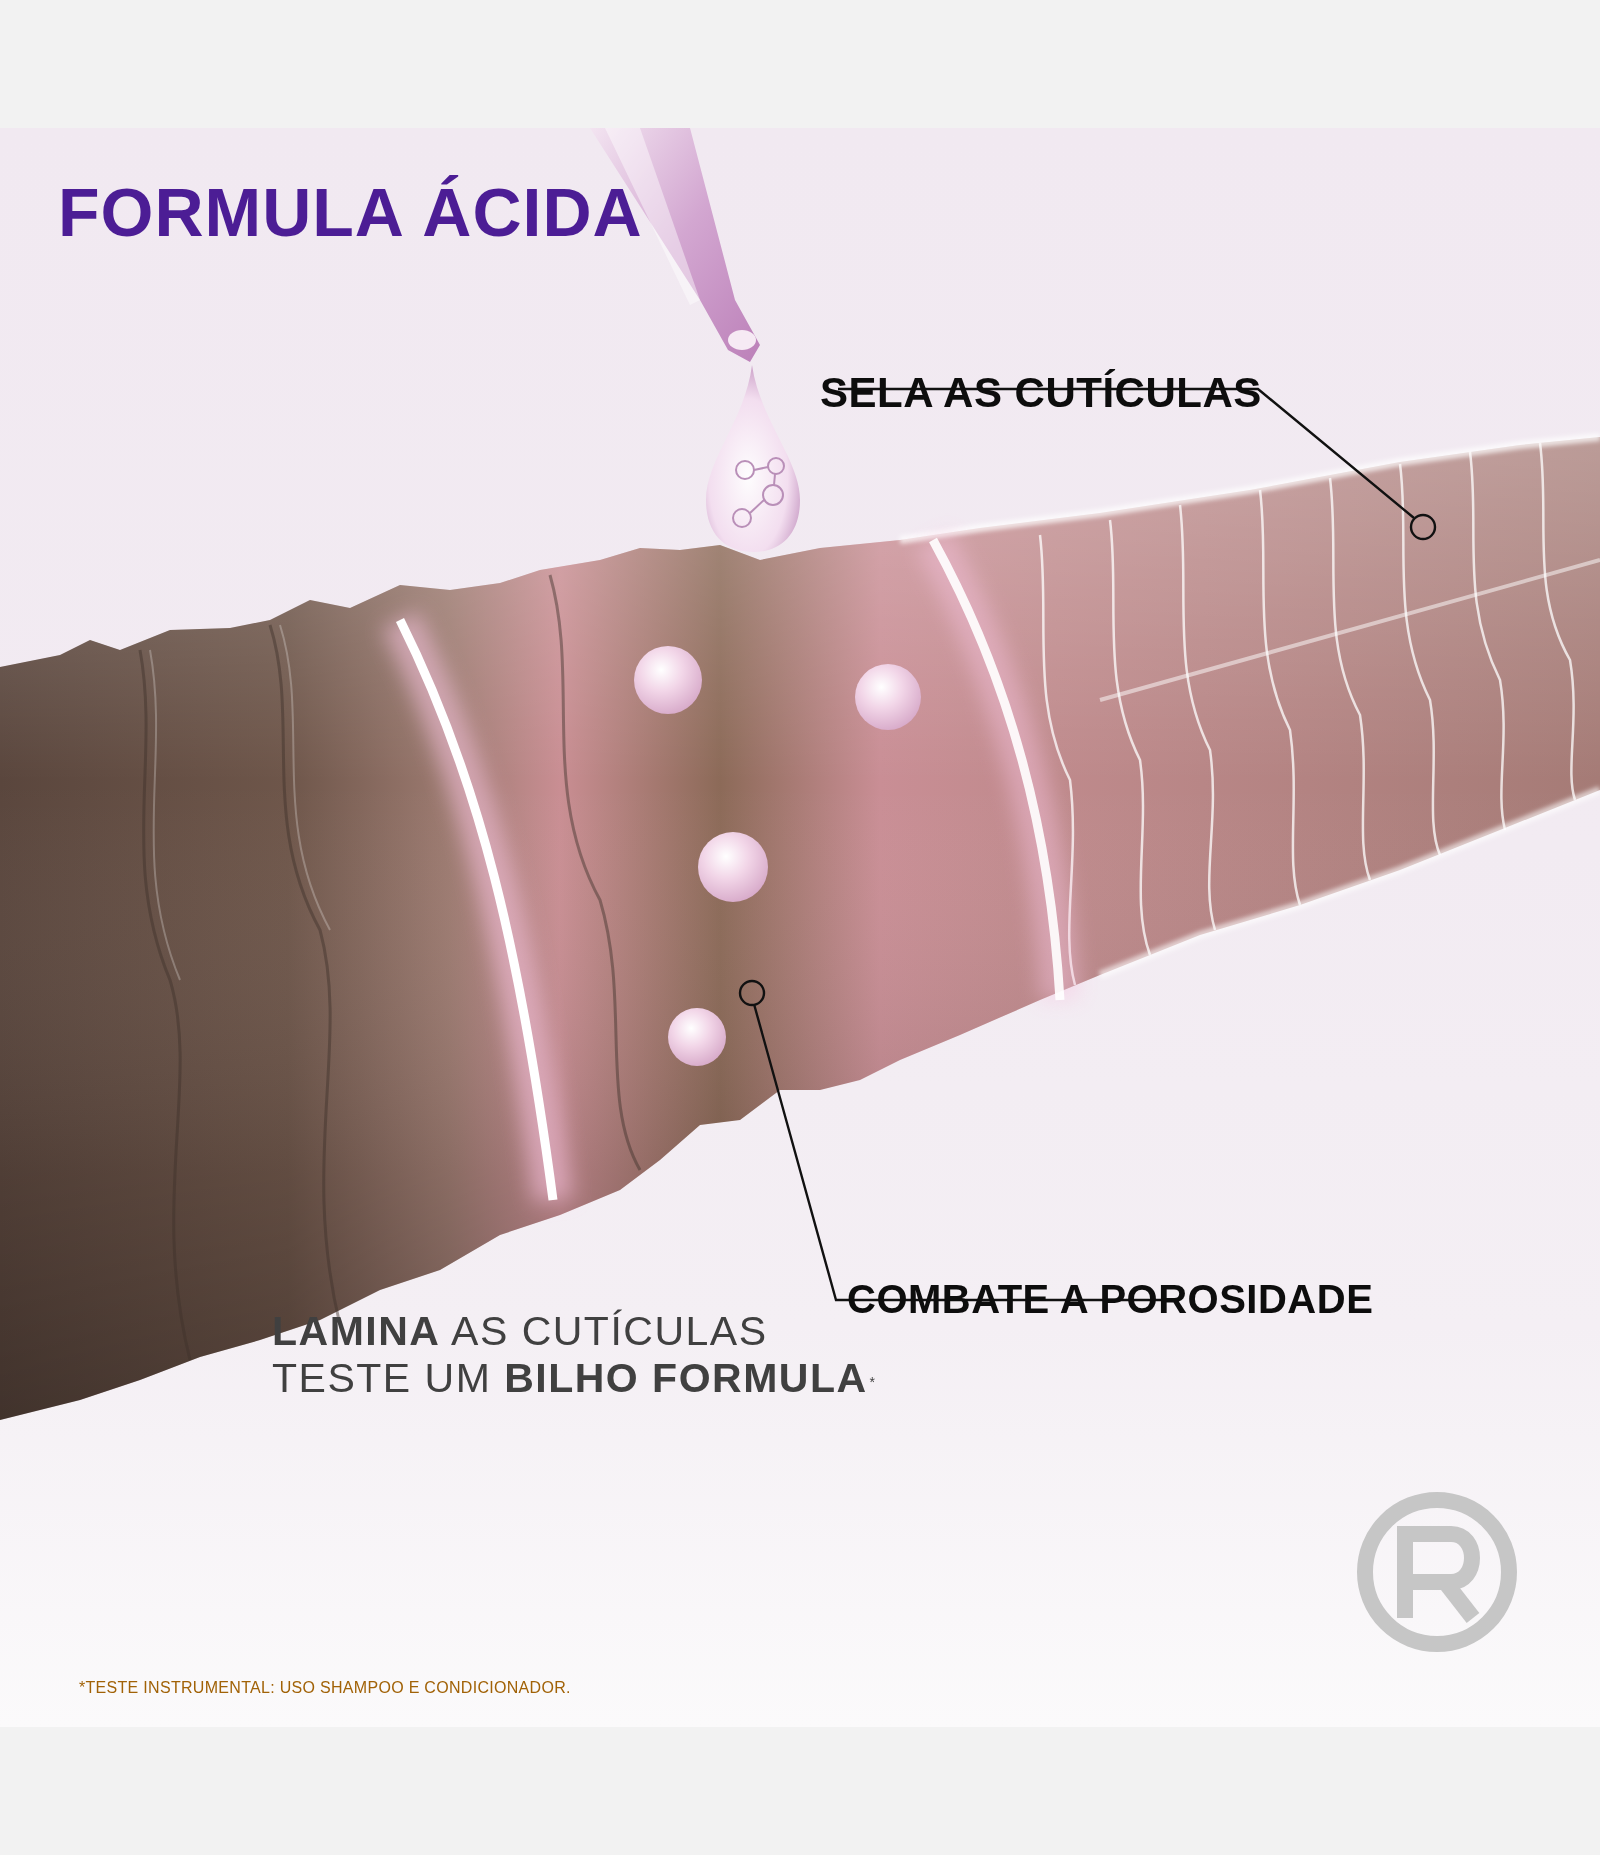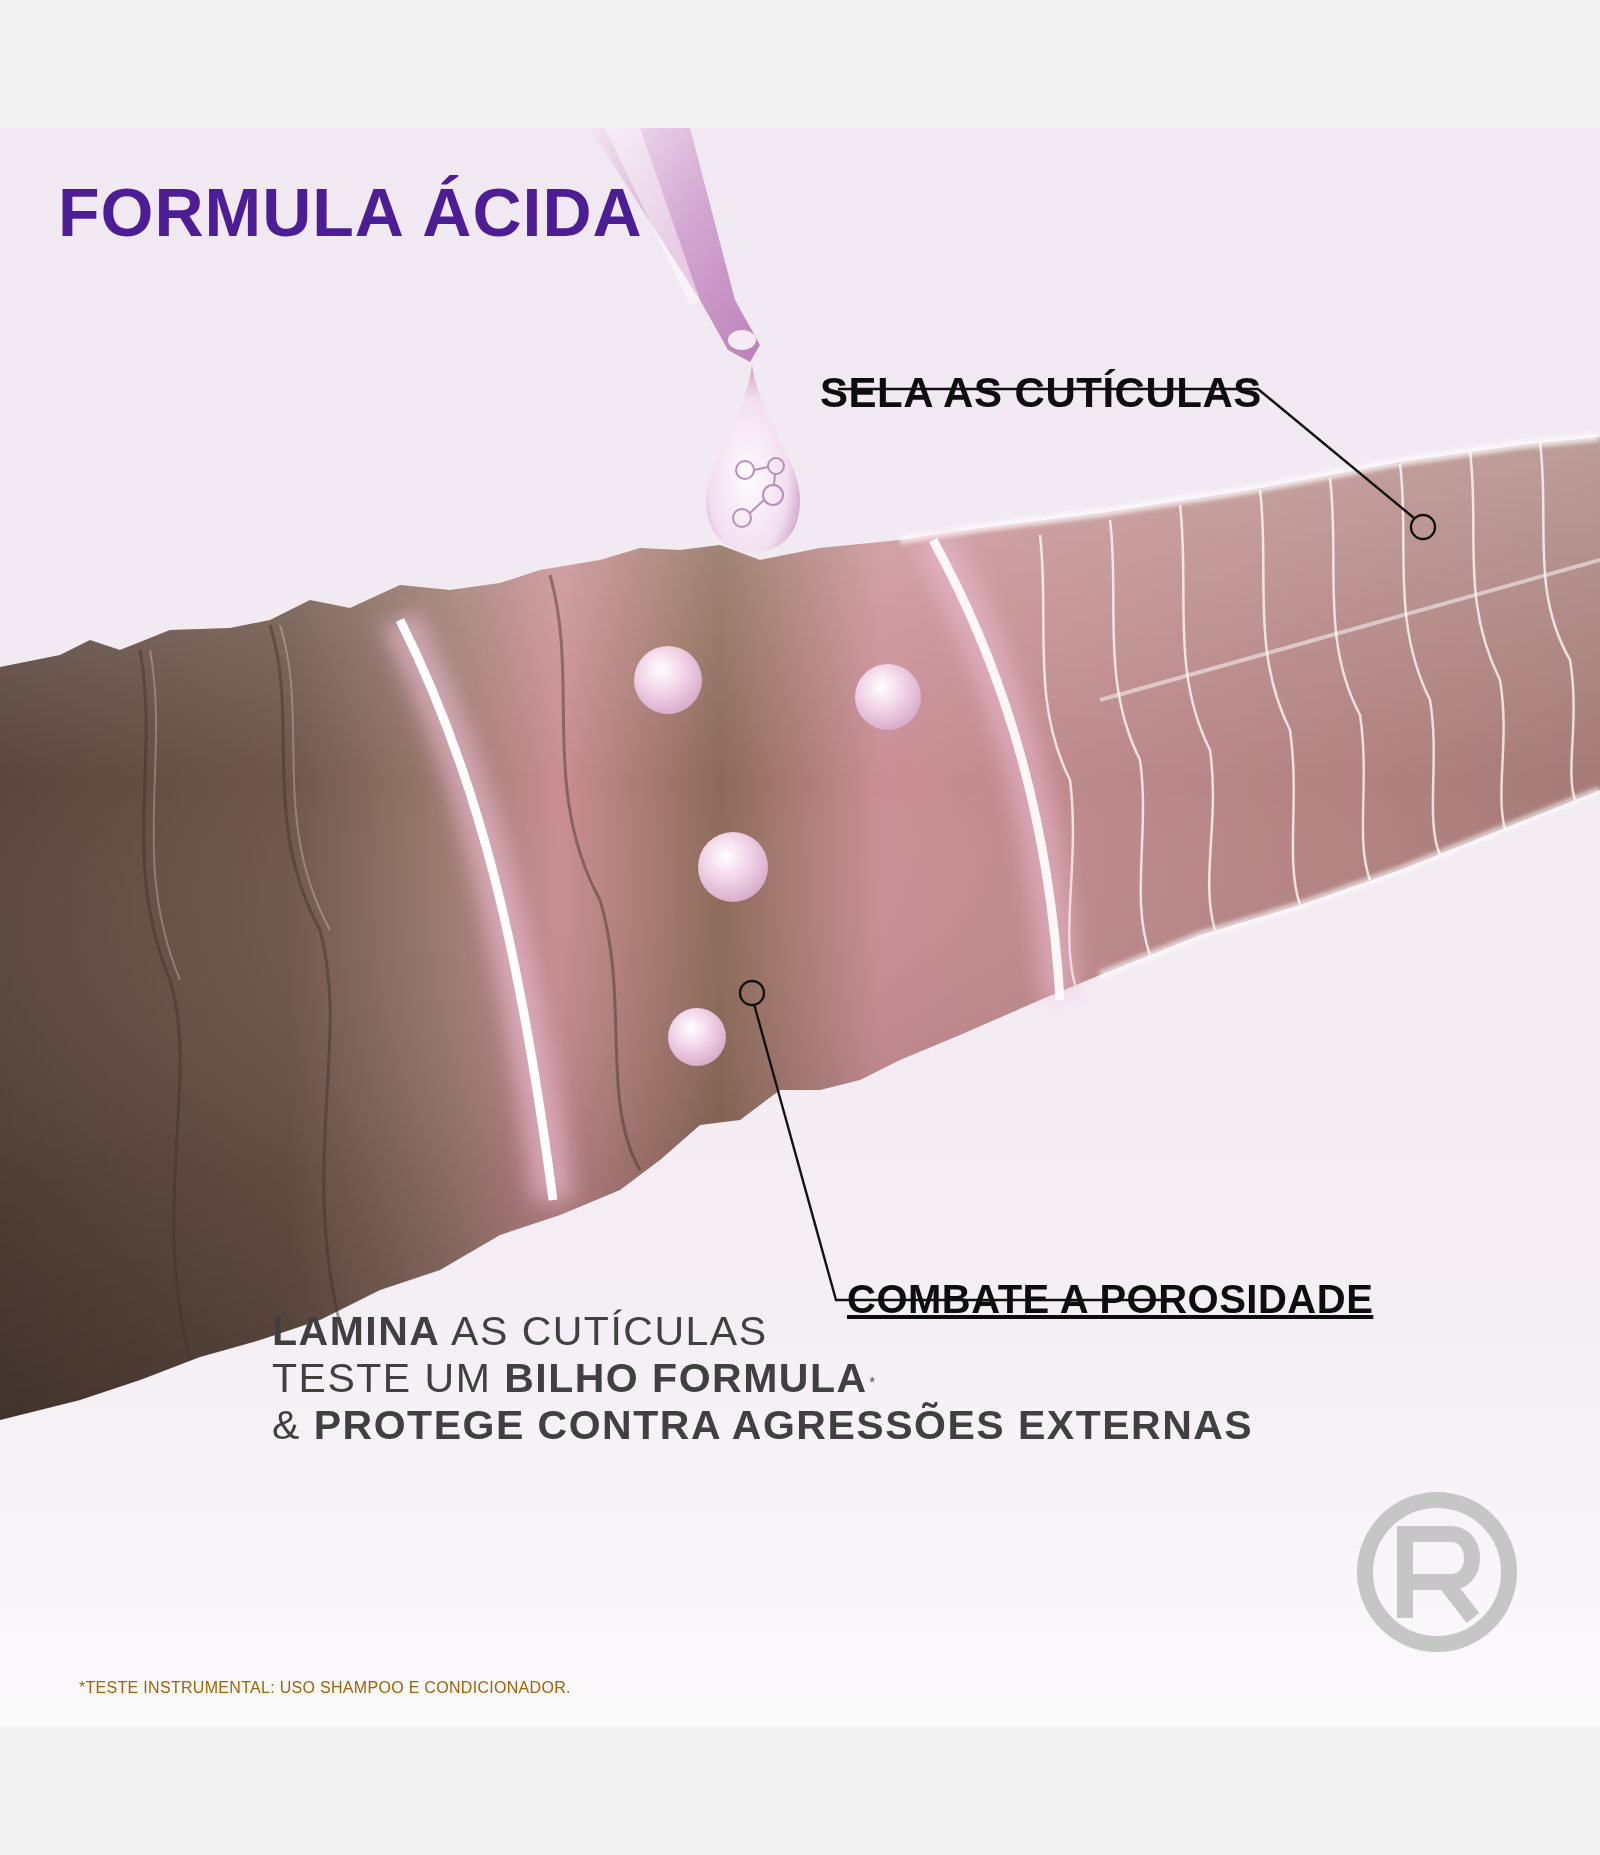--- a/index.html
+++ b/index.html
@@ -21,21 +21,21 @@
       position: absolute; left: 58px; top: 178px;
       font-size: 68px; font-weight: 700; color: #4c1d95; letter-spacing: 1px;
       line-height: 1; white-space: nowrap;
     }
 
     .callout {
       position: absolute; font-weight: 700; color: #0d0d0d;
       white-space: nowrap; line-height: 1; letter-spacing: 0.5px; margin-top: 29px;
     }
     .callout-sela { left: 820px; top: 343px; font-size: 42px; }
-    .callout-combate { left: 847px; top: 1250px; font-size: 40px; text-decoration: underline; }
+    .callout-combate { left: 847px; top: 1250px; font-size: 40px; }
 
     .claim {
       position: absolute; left: 272px; top: 1308px;
       font-size: 41px; line-height: 47px; color: #404040; letter-spacing: 1.5px;
       white-space: nowrap;
     }
     .claim .b { font-weight: 700; }
     .claim .r { font-weight: 400; }
     .claim sup { font-size: 14px; vertical-align: top; position: relative; top: 4px; margin-left: 2px; }
 
@@ -174,23 +174,20 @@
 <div class="callout callout-sela">SELA AS CUTÍCULAS</div>
 <div class="callout callout-combate">COMBATE A POROSIDADE</div>
 
 <div class="claim">
   <div>
     <span class="b">LAMINA</span><span class="r"> AS CUTÍCULAS</span>
   </div>
   <div>
     <span class="r">TESTE UM </span><span class="b">BILHO FORMULA</span><sup>*</sup>
   </div>
-  <div>
-    <span class="r">&amp; </span><span class="b">PROTEGE CONTRA AGRESSÕES EXTERNAS</span>
-  </div>
 </div>
 
 <svg class="logo" viewBox="0 0 164 164" xmlns="http://www.w3.org/2000/svg">
   <circle cx="82" cy="82" r="72" fill="none" stroke="#c6c6c6" stroke-width="16"></circle>
   <path d="M50 36 L50 128" stroke="#c6c6c6" stroke-width="16" fill="none"></path>
   <path d="M50 44 L96 44 C124 44 124 92 96 92 L58 92" stroke="#c6c6c6" stroke-width="16" fill="none"></path>
   <path d="M90 92 L118 128" stroke="#c6c6c6" stroke-width="16" fill="none"></path>
 </svg>
 
 <div class="footnote">*TESTE INSTRUMENTAL: USO SHAMPOO E CONDICIONADOR.</div>

